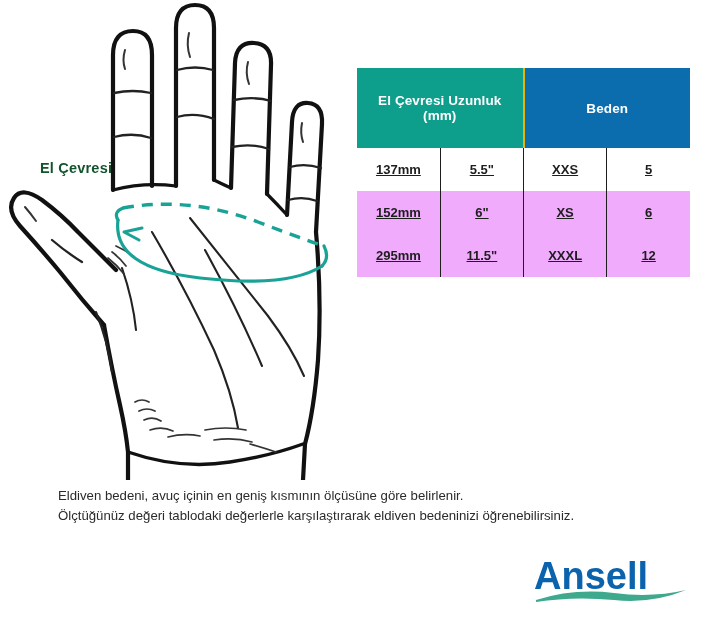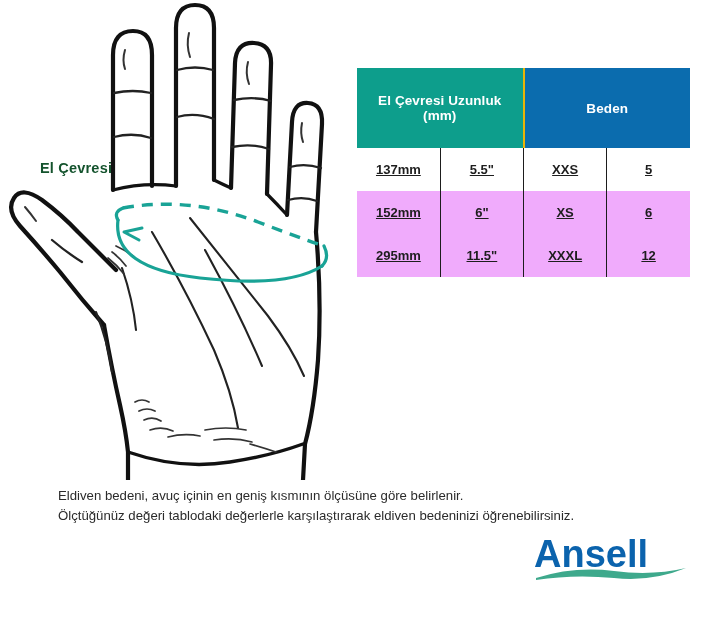--- a/index.html
+++ b/index.html
@@ -88,21 +88,21 @@
     color: #2b2b2b;
     font-weight: 400;
     margin-left: 18px;
   }
   #caption div { white-space: nowrap; }
 
   
   #ansell-logo {
     position: absolute;
     left: 534px;
-    top: 534px;
+    top: 556px;
     width: 156px;
     height: 48px;
   }
   #ansell-logo svg { display: block; }
 </style>
 </head>
 <body>
 
 <div id="page">
 

